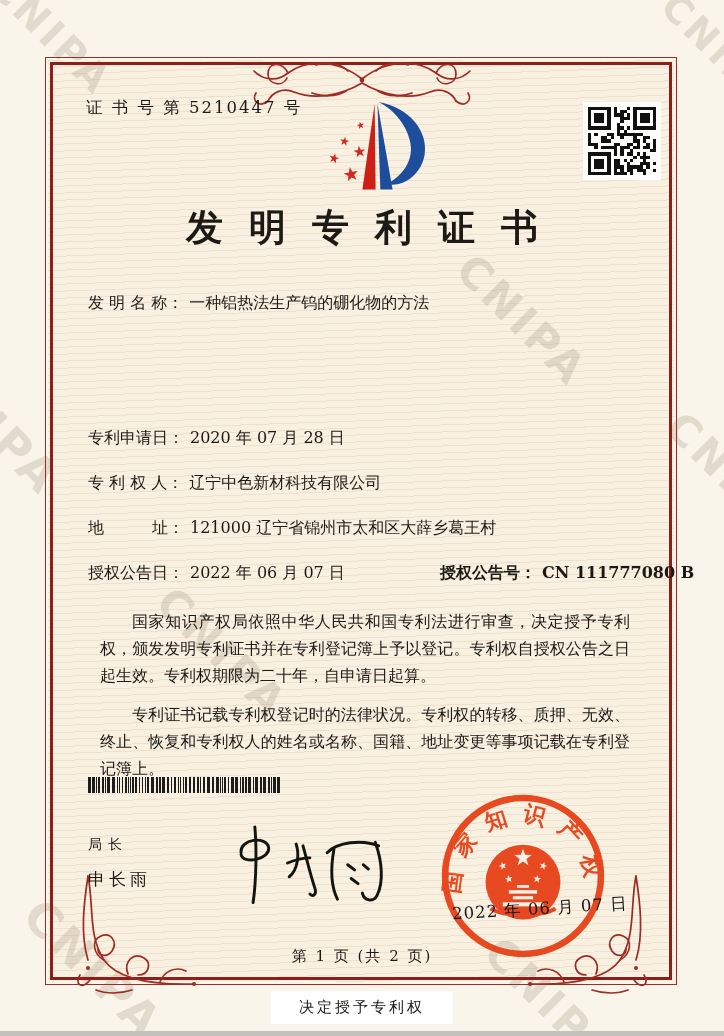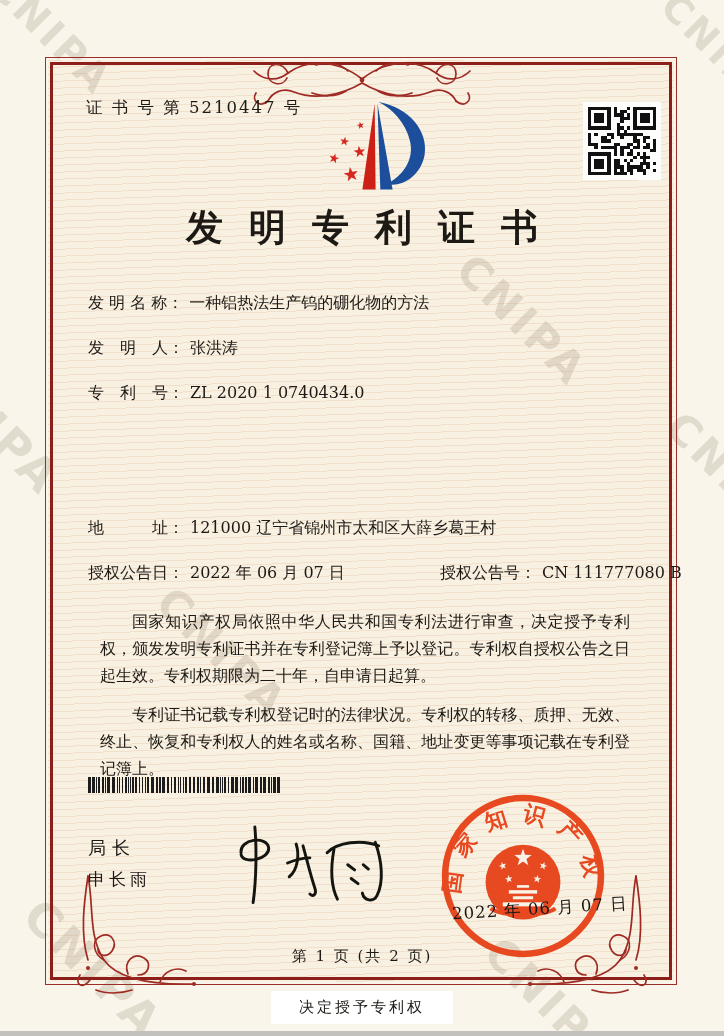--- a/index.html
+++ b/index.html
@@ -16,27 +16,27 @@
   .wm{position:absolute;z-index:1;font-family:"DejaVu Sans","Liberation Sans",sans-serif;
         font-weight:700;color:rgba(163,151,129,0.28);transform:rotate(45deg);letter-spacing:4px;}
   .cert-no{position:absolute;left:86px;top:97px;font-size:16.5px;letter-spacing:2px;z-index:4;}
   .logo{position:absolute;left:303px;top:98px;width:132px;height:104px;z-index:4;}
   .qr-wrap{position:absolute;left:583px;top:102px;width:78px;height:78px;background:#fdfdfb;z-index:4;}
   .qr-wrap svg{position:absolute;left:5px;top:5px;}
   .title{position:absolute;left:0;right:0;top:203px;text-align:center;font-size:37px;font-weight:700;
         letter-spacing:26px;text-indent:26px;z-index:4;}
   .frow{position:absolute;left:88px;font-size:16px;z-index:4;white-space:nowrap;}
   .frow .fvalue{margin-left:6px;}
-  .grant-col2{position:absolute;left:352px;top:0;}
+  .grant-col2{position:absolute;left:352px;top:0;font-weight:bold;}
   .paras{position:absolute;left:88px;top:596px;width:554px;font-size:16px;line-height:27px;
         text-align:justify;z-index:4;}
   .paras p{margin:12px;text-indent:2em;}
   .barcode{position:absolute;left:88px;top:777px;width:198px;height:16px;z-index:4;font-size:0;}
   .barcode span{display:inline-block;height:16px;background:#1c1c1c;vertical-align:top;}
-  .signer-title{position:absolute;left:88px;top:836px;font-size:18px;letter-spacing:6px;z-index:4;font-family:Liberation Serif, serif;}
+  .signer-title{position:absolute;left:88px;top:836px;font-size:14px;letter-spacing:6px;z-index:4;font-family:Liberation Serif, serif;}
   .signer-name{position:absolute;left:88px;top:868px;font-size:17px;letter-spacing:4px;z-index:4;}
   .signature{position:absolute;left:203px;top:820px;width:200px;height:86px;z-index:4;}
   .seal{position:absolute;left:438px;top:791px;width:170px;height:170px;z-index:5;opacity:.93;}
   .seal-date{position:absolute;left:452px;top:898px;font-size:16.5px;letter-spacing:1px;color:#161616;
         transform:rotate(-3.5deg);z-index:6;white-space:nowrap;}
   .page-num{position:absolute;left:0;right:0;top:947px;text-align:center;font-size:15px;letter-spacing:2px;z-index:4;}
   .cont-note{position:absolute;left:50%;top:991px;transform:translateX(-50%);background:#ffffff;
         padding:7px 28px;font-size:15px;letter-spacing:3px;z-index:4;white-space:nowrap;}
   .ornament{position:absolute;z-index:3;}
   .orn-top{left:250px;top:49px;width:224px;height:62px;}
@@ -255,25 +255,25 @@
         <rect x="1" y="15" width="5" height="5" fill="#fdfdfb"></rect>
         <rect x="2" y="16" width="3" height="3" fill="#111"></rect>
       </svg>
   </div>
 
   <div class="title">发明专利证书</div>
 
   <div class="frow" style="top:293px">
     <span class="flabel">发 明 名 称：</span><span class="fvalue">一种铝热法生产钨的硼化物的方法</span>
   </div>
-  <div class="frow" style="top:338px">
-    <span class="flabel">发　明　人：</span><span class="fvalue">张洪涛</span>
-  </div>
-  <div class="frow" style="top:383px">
-    <span class="flabel">专　利　号：</span><span class="fvalue">ZL 2020 1 0740434.0</span>
+  <div class="frow" style="top:428px">
+    <span class="flabel">专利申请日：</span><span class="fvalue">2020 年 07 月 28 日</span>
+  </div>
+  <div class="frow" style="top:473px">
+    <span class="flabel">专 利 权 人：</span><span class="fvalue">辽宁中色新材科技有限公司</span>
   </div>
   <div class="frow" style="top:518px">
     <span class="flabel">地　　　址：</span><span class="fvalue">121000 辽宁省锦州市太和区大薛乡葛王村</span>
   </div>
   <div class="frow" style="top:563px">
     <span class="flabel">授权公告日：</span><span class="fvalue">2022 年 06 月 07 日</span>
     <span class="grant-col2">
       <span class="flabel">授权公告号：</span><span class="fvalue">CN 111777080 B</span>
     </span>
   </div>

